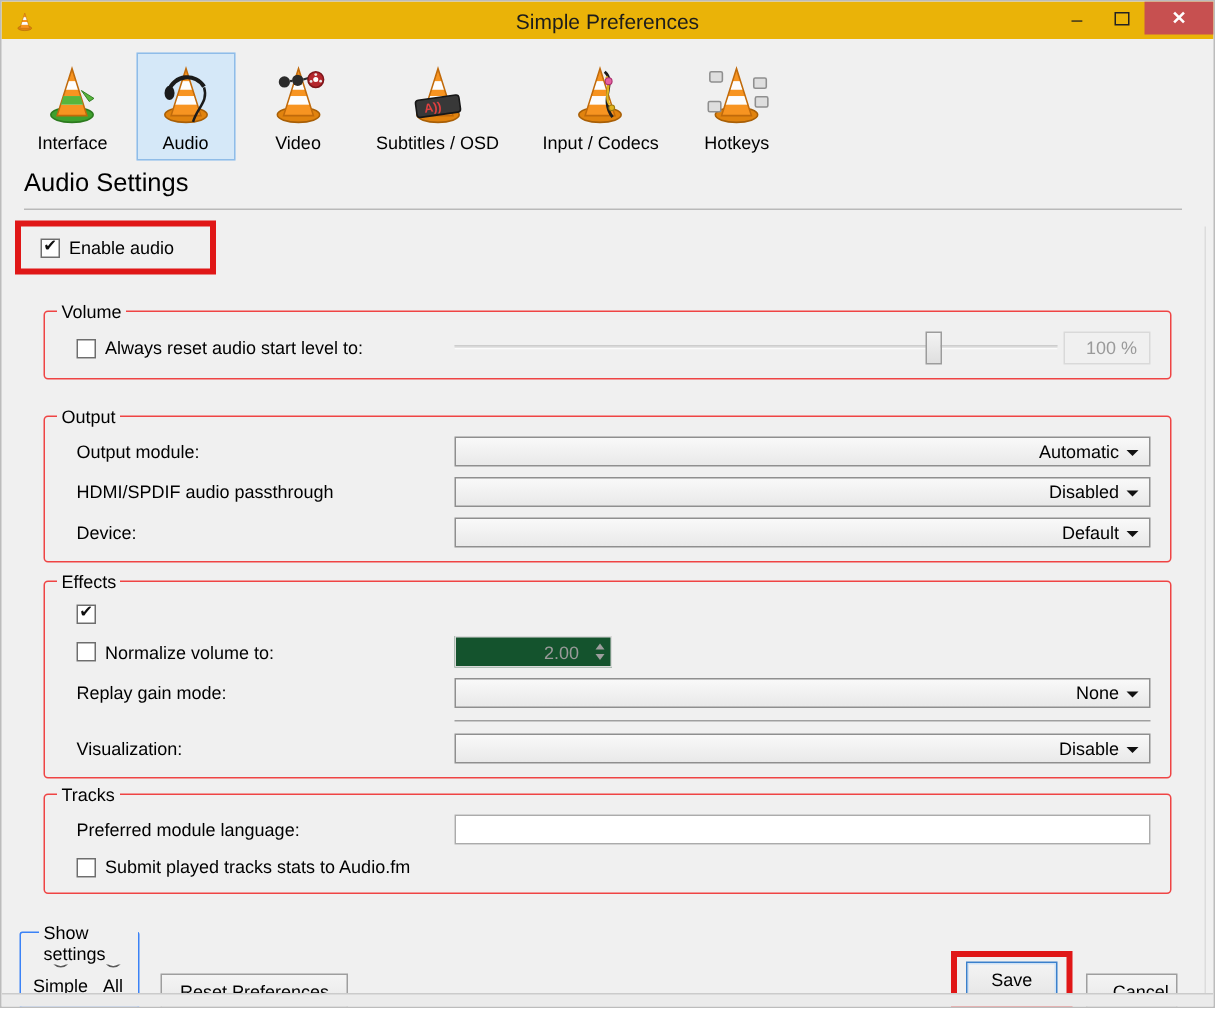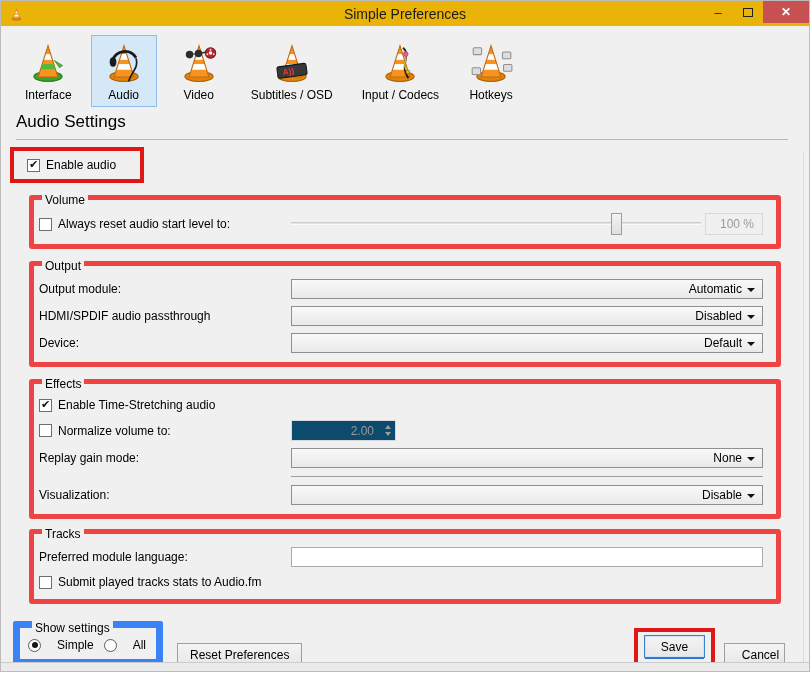--- a/index.html
+++ b/index.html
@@ -26,55 +26,55 @@
   .heading { font-size:17px; color:#000; margin:2px 0 0 15px; }
   .heading-rule { border-top:1px solid #b9b9b9; margin:7px 21px 0 15px; height:0; }
 
   
   .check-row { display:flex; align-items:center; font-size:12px; color:#000; }
   .checkbox { width:13px; height:13px; background:#fff; border:1px solid #6e6e6e; margin-right:6px; display:flex; align-items:center; justify-content:center; flex:none; }
   .checkbox .check { font-size:11px; line-height:1; color:#101010; margin-top:-1px; }
   .radio { width:13px; height:13px; border:1px solid #5a5a5a; border-radius:50%; background:#fff; display:flex; align-items:center; justify-content:center; flex:none; }
   .radio.selected::after { content:""; width:6px; height:6px; border-radius:50%; background:#151515; }
 
-  .group { position:relative; border:5px solid #ef4444; border-radius:3px; margin:12px 28px 0 28px; padding:13px 13px 9px 5px; }
+  .group { position:relative; border:1px solid #ef4444; border-radius:3px; margin:24px 28px 0 28px; padding:13px 13px 9px 21px; }
   .group-label { position:absolute; top:-7px; left:8px; background:#f0f0f0; padding:0 3px; font-size:12px; color:#000; }
 
   .form-row { display:flex; align-items:center; margin-bottom:7px; min-height:20px; }
   .form-row:last-child { margin-bottom:0; }
   .form-label { width:252px; flex:none; font-size:12px; color:#000; }
 
   .combo { flex:1; height:20px; border:1px solid #8f8f8f; background:linear-gradient(#f9f9f9,#e9e9e9); display:flex; align-items:center; padding:0 20px 0 6px; font-size:12px; color:#000; position:relative;justify-content:flex-end; }
   .combo-arrow { position:absolute; right:7px; top:8px; width:0; height:0; border-left:4px solid transparent; border-right:4px solid transparent; border-top:4px solid #111; }
 
   .slider { flex:1; position:relative; height:22px; margin-right:4px; }
   .slider-track { position:absolute; left:0; right:0; top:9px; height:3px; background:#e3e3e3; border-top:1px solid #cdcdcd; border-bottom:1px solid #fbfbfb; }
   .slider-handle { position:absolute; top:0; width:11px; height:22px; background:linear-gradient(#f3f3f3,#dfdfdf); border:1px solid #9c9c9c; }
 
   .value-box { width:58px; height:22px; flex:none; border:1px solid #d9d9d9; background:#f0f0f0; color:#9a9a9a; font-size:12px; display:flex; align-items:center; justify-content:flex-end; padding-right:8px; }
 
-  .spin { width:105px; height:21px; border:1px solid #d9d9d9; background:#0c4a6e; display:flex; align-items:stretch; }
+  .spin { width:105px; height:21px; border:1px solid #d9d9d9; background:#14532d; display:flex; align-items:stretch; }
   .spin-value { flex:1; color:#9a9a9a; font-size:12px; display:flex; align-items:center; justify-content:flex-end; padding-right:6px; }
   .spin-arrows { width:15px; display:flex; flex-direction:column; align-items:center; justify-content:center; gap:3px; }
   .tri-up { width:0; height:0; border-left:3.5px solid transparent; border-right:3.5px solid transparent; border-bottom:4px solid #9e9e9e; }
   .tri-down { width:0; height:0; border-left:3.5px solid transparent; border-right:3.5px solid transparent; border-top:4px solid #9e9e9e; }
 
   .sep-line { flex:1; border-top:1px solid #9f9f9f; height:0; }
   .sep-row { min-height:2px; margin:1px 0 8px 0; }
 
   .text-input { flex:1; height:20px; border:1px solid #ababab; background:#fff; font-size:12px; padding:0 5px; font-family:inherit; outline:none; }
 
   
   .annotation-enable { display:inline-flex; align-items:center; border:4px solid #e01717; margin:7px 0 0 9px; padding:7px 24px 7px 13px; }
   .annotation-save { border:4px solid #e01717; padding:3px 6px 4px; display:flex; margin-right:9px; }
 
   
   .footer { position:absolute; left:12px; right:24px; top:620px; display:flex; align-items:flex-end; }
-  .show-settings { position:relative; border:7px solid #3b82f6; border-radius:2px; padding:10px 10px 7px 8px; display:flex; align-items:flex-start; }
-  .radio-row { display:flex; align-items:center; font-size:12px; gap:16px; }
+  .show-settings { position:relative; border:1px solid #3b82f6; border-radius:2px; padding:10px 10px 7px 8px; display:flex; align-items:flex-start;text-decoration:underline; }
+  .radio-row { display:flex; align-items:center; font-size:12px; gap:5px;flex-direction:column; }
   .radio-row + .radio-row { margin-left:10px; }
   .btn { height:23px; border:1px solid #9e9e9e; background:linear-gradient(#f4f4f4,#e7e7e7); font-size:12px; color:#000; padding:0 12px; display:flex; align-items:center; justify-content:center; font-family:inherit; }
   .reset-btn { margin-left:14px; }
   .spacer { flex:1; }
   .save-btn { width:61px; border:1px solid #3a80cc; box-shadow:inset 0 0 0 1px #cfe2f5, 0 2px 0 -1px #2e73c2; }
   .cancel-btn { width:61px;padding-left:24px; }
 
   
   .right-line { position:absolute; top:150px; left:802px; width:1px; height:511px; background:#dcdcdc; }
   .bottom-strip { position:absolute; left:0; right:0; top:661px; height:11px; background:#ebebeb; border-top:1px solid #cbcbcb; }
@@ -250,21 +250,20 @@
   </div>
 
   
   <div class="group" style="margin-top:12px">
     <span class="group-label">Effects</span>
     <div class="form-row" style="min-height:16px">
       <div class="check-row">
         <span class="checkbox">
             <span class="check">✔</span>
           </span>
-        <span>Enable Time-Stretching audio</span>
       </div>
     </div>
     <div class="form-row">
       <div class="form-label check-row">
         <span class="checkbox"></span>
         <span>Normalize volume to:</span>
       </div>
       <div class="spin">
         <span class="spin-value">2.00</span>
         <span class="spin-arrows">

